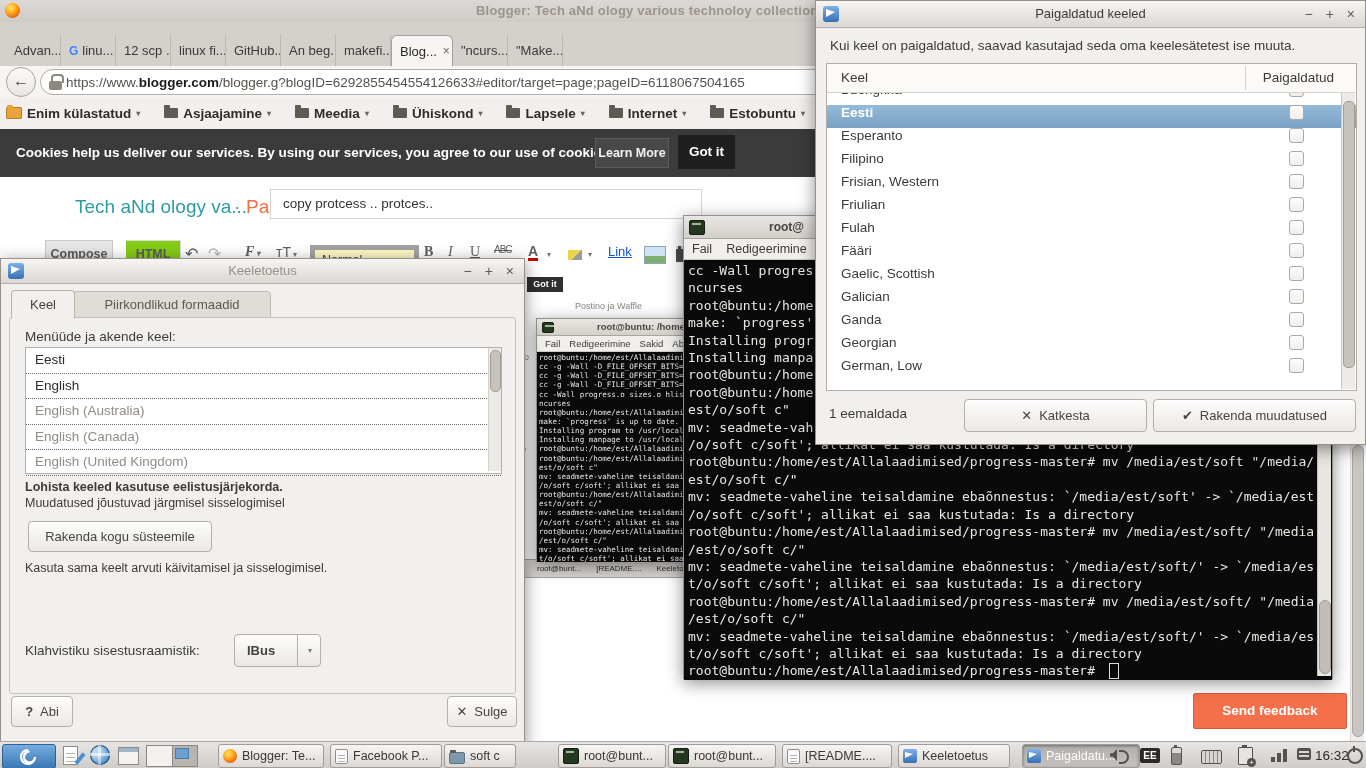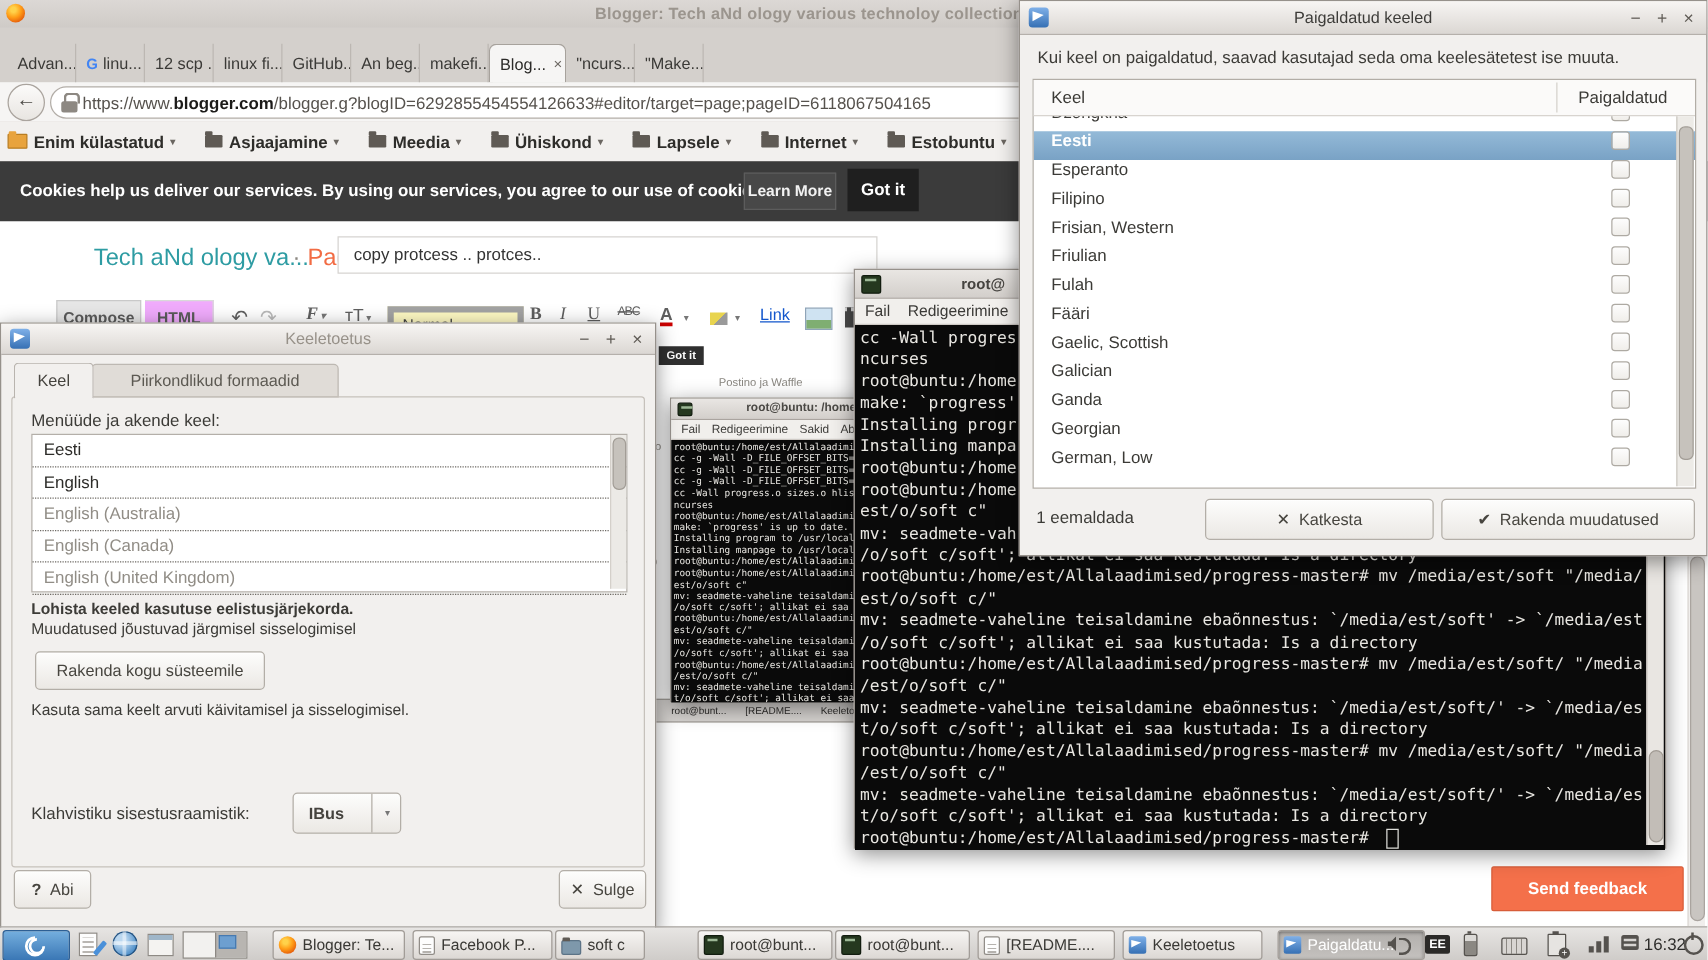--- a/index.html
+++ b/index.html
@@ -55,21 +55,21 @@
       color:#fff;font-weight:bold;font-size:13.5px;text-align:center;line-height:34px}
   
   .blog-title{position:absolute;left:75px;top:196px;font-size:19px;color:#2e9ca3}
   .blog-sep{position:absolute;left:234px;top:196px;font-size:19px;color:#8c8882}
   .blog-page{position:absolute;left:246px;top:196px;font-size:19px;color:#f26c44}
   .posttitle{position:absolute;left:270px;top:189px;width:418px;height:28px;border:1px solid #d6d4d1;
       background:#fff;font-size:13.5px;color:#333;line-height:28px;padding-left:12px}
   .btab{position:absolute;top:240px;height:26px;font-size:12.5px;font-weight:bold;color:#5a5a5a;
       text-align:center;line-height:26px}
   .btab.compose{left:45px;width:66px;background:#e6e6e6;border:1px solid #c9c9c9}
-  .btab.htmlt{left:116px;width:54px;background:#f0abfc;border:1px solid #d9d9d9;border-left:none}
+  .btab.htmlt{left:126px;width:54px;background:#84cc16;border:1px solid #d9d9d9;border-left:none}
   .btool{position:absolute;top:244px;font-size:14px;color:#5f5f5f}
   .caret2{font-size:8px;color:#777;margin-left:2px}
   .normalbox{position:absolute;left:310px;top:245px;width:92px;height:21px;border:5px solid #a3a3a3;
       background:#fef9c3;font-size:12.5px;color:#444;line-height:21px;padding-left:7px}
   .normalbox .caret2{position:absolute;right:6px;top:8px}
   .imgicon{position:absolute;left:644px;top:246px;width:20px;height:16px;border:1px solid #8ea4b8;
       background:linear-gradient(#cfe3f2 55%,#7fae72 55%)}
   .filmicon{position:absolute;left:676px;top:246px;width:20px;height:16px;background:#4a4a4a;
       background-image:repeating-linear-gradient(90deg,#ddd 0 2px,#4a4a4a 2px 5px);
       background-size:100% 3px;background-repeat:no-repeat;background-position:0 0}

